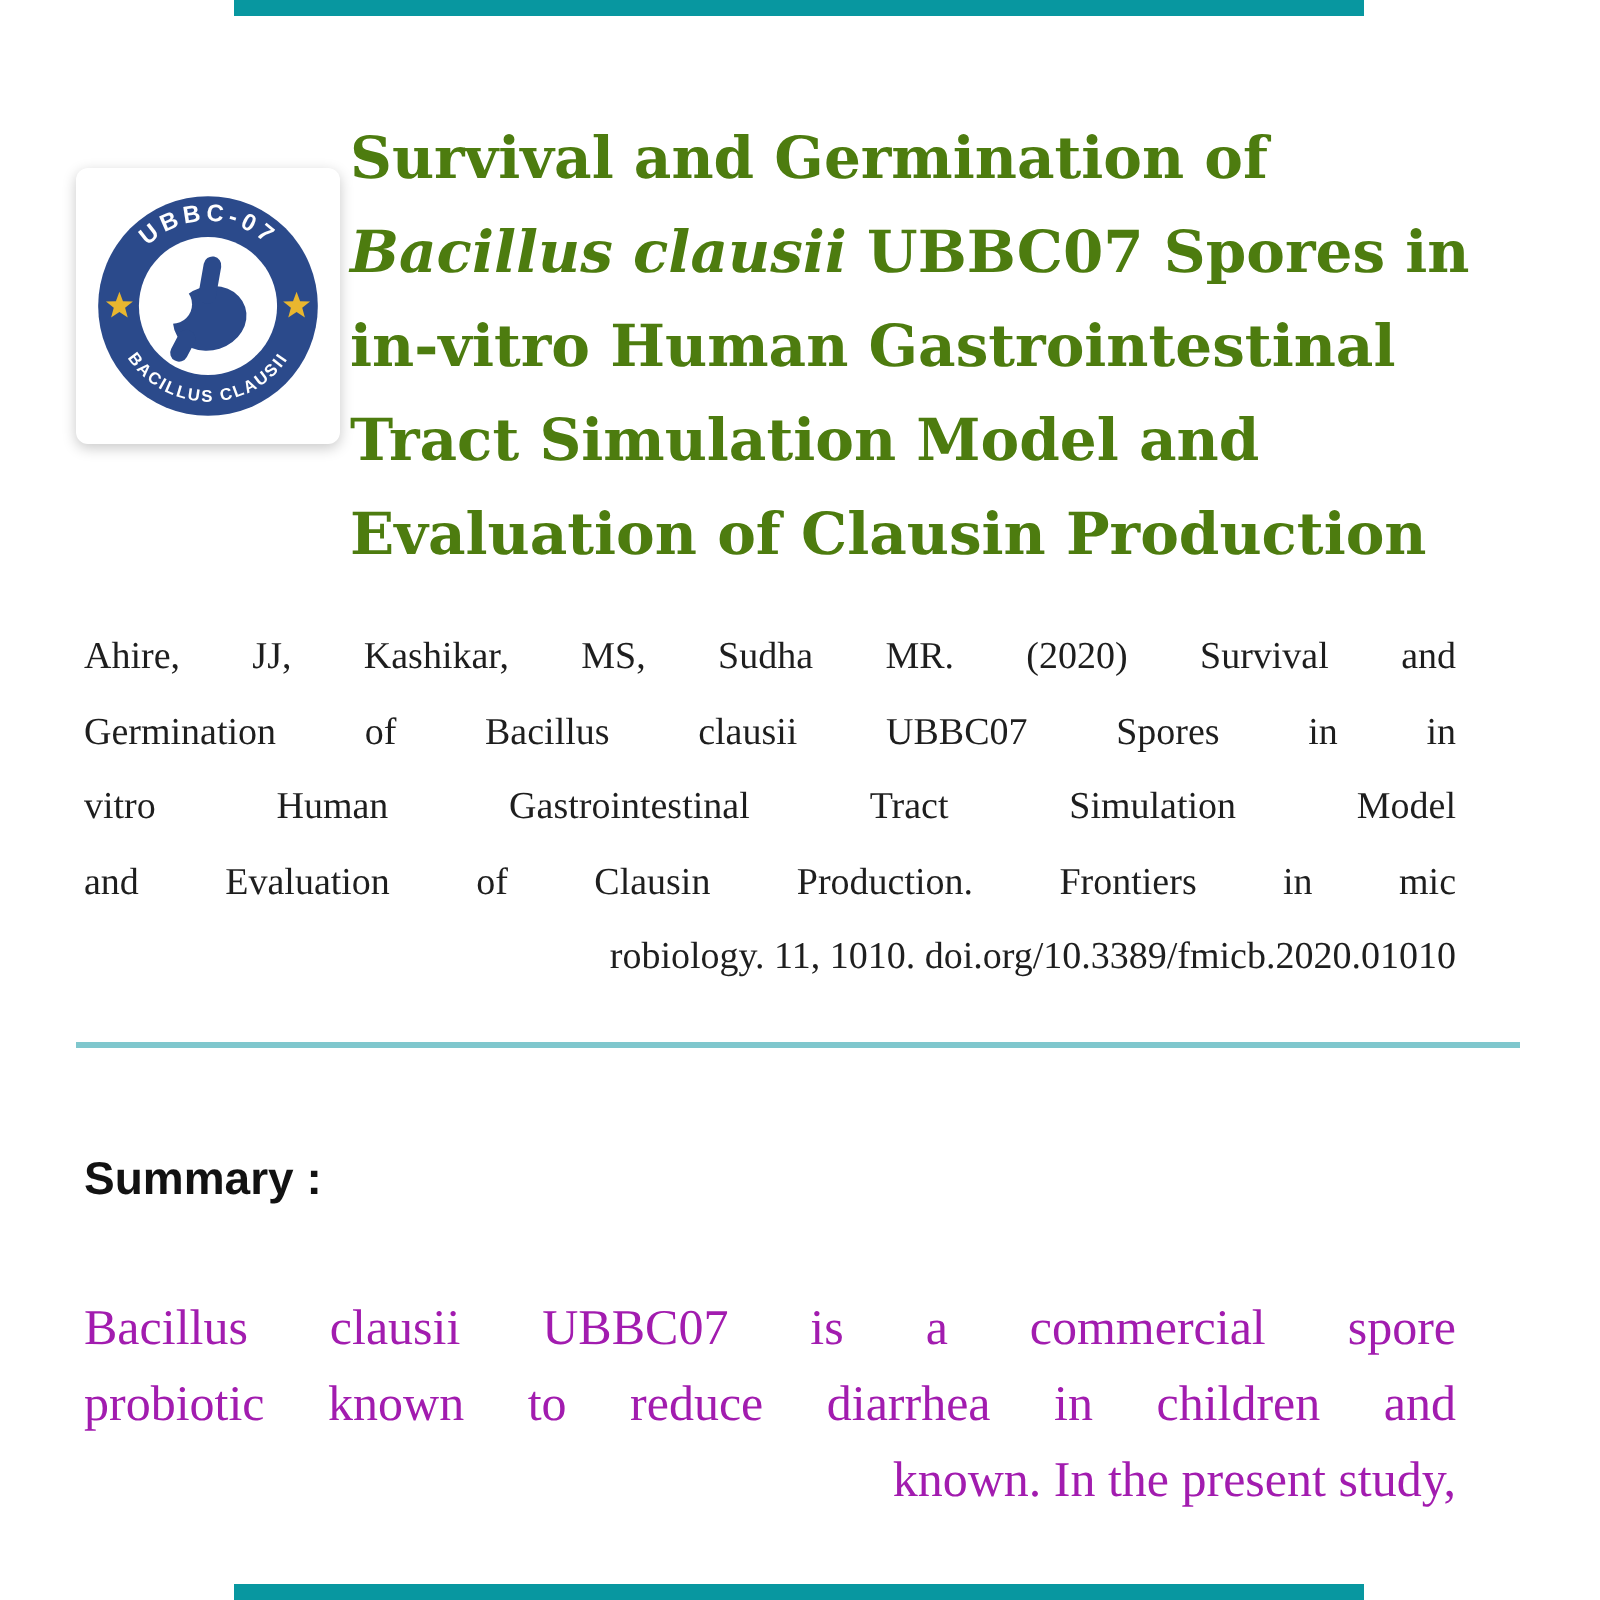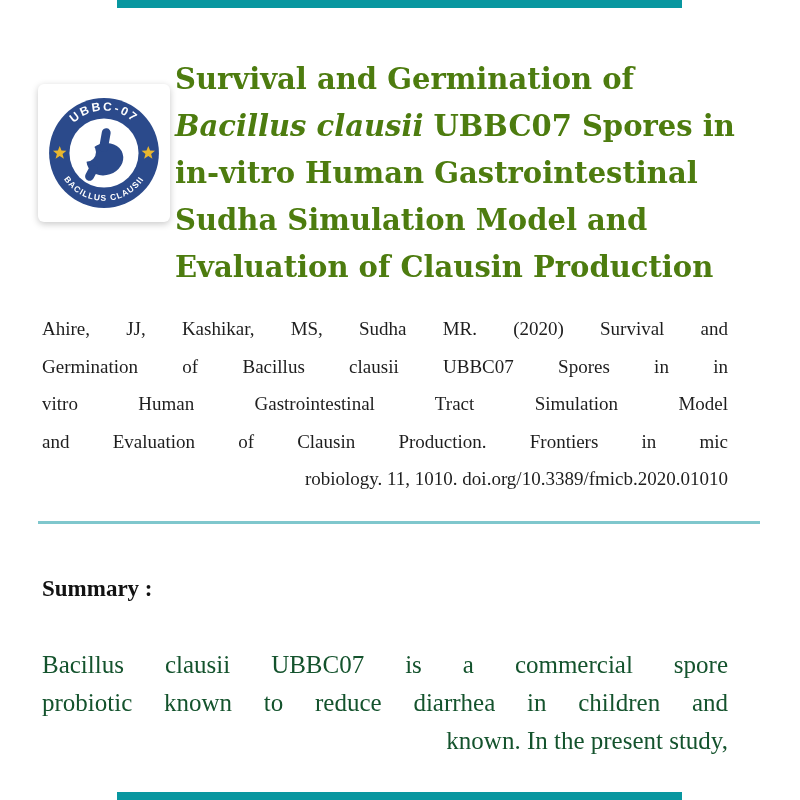--- a/index.html
+++ b/index.html
@@ -24,25 +24,25 @@
 
   .citation-block { position:absolute; left:42px; top:310px; width:686px;
                     font-size:19px; line-height:37.6px; color:#1e1e1e; }
   .jline { text-align:justify; text-align-last:justify; text-justify:inter-word; white-space:normal; }
   .lline { text-align:right; }
 
   .divider { position:absolute; left:38px; top:521px; width:722px; height:3px;
              background:#7fc7cd; border:none; }
 
   .summary-heading { position:absolute; left:42px; top:576px;
-                     font-family:Liberation Serif, serif; font-weight:700;
+                     font-family:Liberation Sans, sans-serif; font-weight:700;
                      font-size:23px; color:#121212; }
 
   .summary-body { position:absolute; left:42px; top:646px; width:686px;
-                  font-size:25px; line-height:38px; color:#14532d; }
+                  font-size:25px; line-height:38px; color:#a21caf; }
 </style>
 </head>
 <body>
 
 <div class="accent-bar top"></div>
 
 <div class="logo-card">
   <svg class="logo-svg" viewBox="0 0 140 140">
     <defs>
       <path id="arcT" d="M 22 70 A 48 48 0 0 1 118 70" fill="none"></path>
@@ -64,21 +64,21 @@
     </text>
     <polygon fill="#e9b62f" points="0,-8 2,-2.75 7.6,-2.47 3.2,1.05 4.7,6.47 0,3.4 -4.7,6.47 -3.2,1.05 -7.6,-2.47 -2,-2.75" transform="translate(20,70)"></polygon>
     <polygon fill="#e9b62f" points="0,-8 2,-2.75 7.6,-2.47 3.2,1.05 4.7,6.47 0,3.4 -4.7,6.47 -3.2,1.05 -7.6,-2.47 -2,-2.75" transform="translate(120,70)"></polygon>
   </svg>
 </div>
 
 <div class="title-block">
   <div class="title-line">Survival and Germination of</div>
   <div class="title-line"><span class="title-italic">Bacillus clausii</span><span> UBBC07 Spores in</span></div>
   <div class="title-line">in-vitro Human Gastrointestinal</div>
-  <div class="title-line">Sudha Simulation Model and</div>
+  <div class="title-line">Tract Simulation Model and</div>
   <div class="title-line">Evaluation of Clausin Production</div>
 </div>
 
 <div class="citation-block">
   <div class="jline">Ahire, JJ, Kashikar, MS, Sudha MR. (2020) Survival and</div>
   <div class="jline">Germination of Bacillus clausii UBBC07 Spores in in</div>
   <div class="jline">vitro Human Gastrointestinal Tract Simulation Model</div>
   <div class="jline">and Evaluation of Clausin Production. Frontiers in mic</div>
   <div class="lline">robiology. 11, 1010. doi.org/10.3389/fmicb.2020.01010</div>
 </div>

